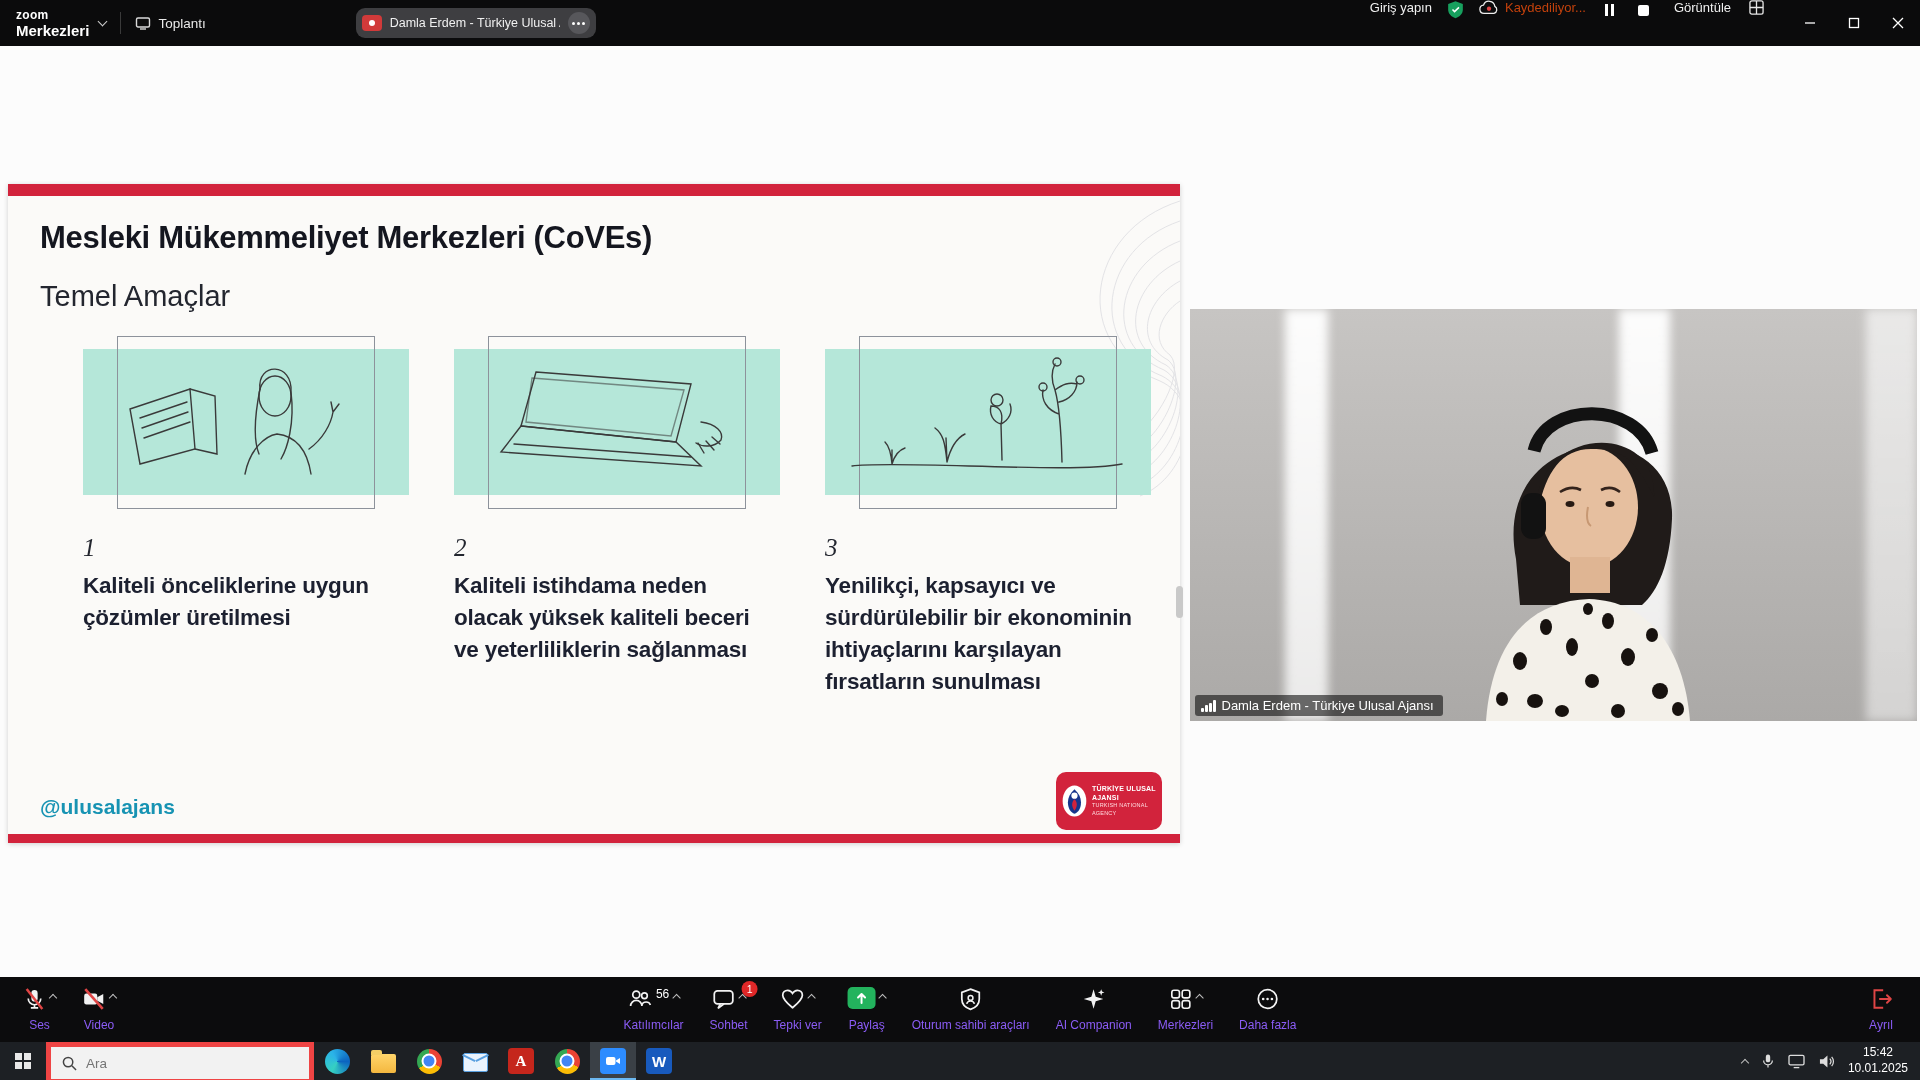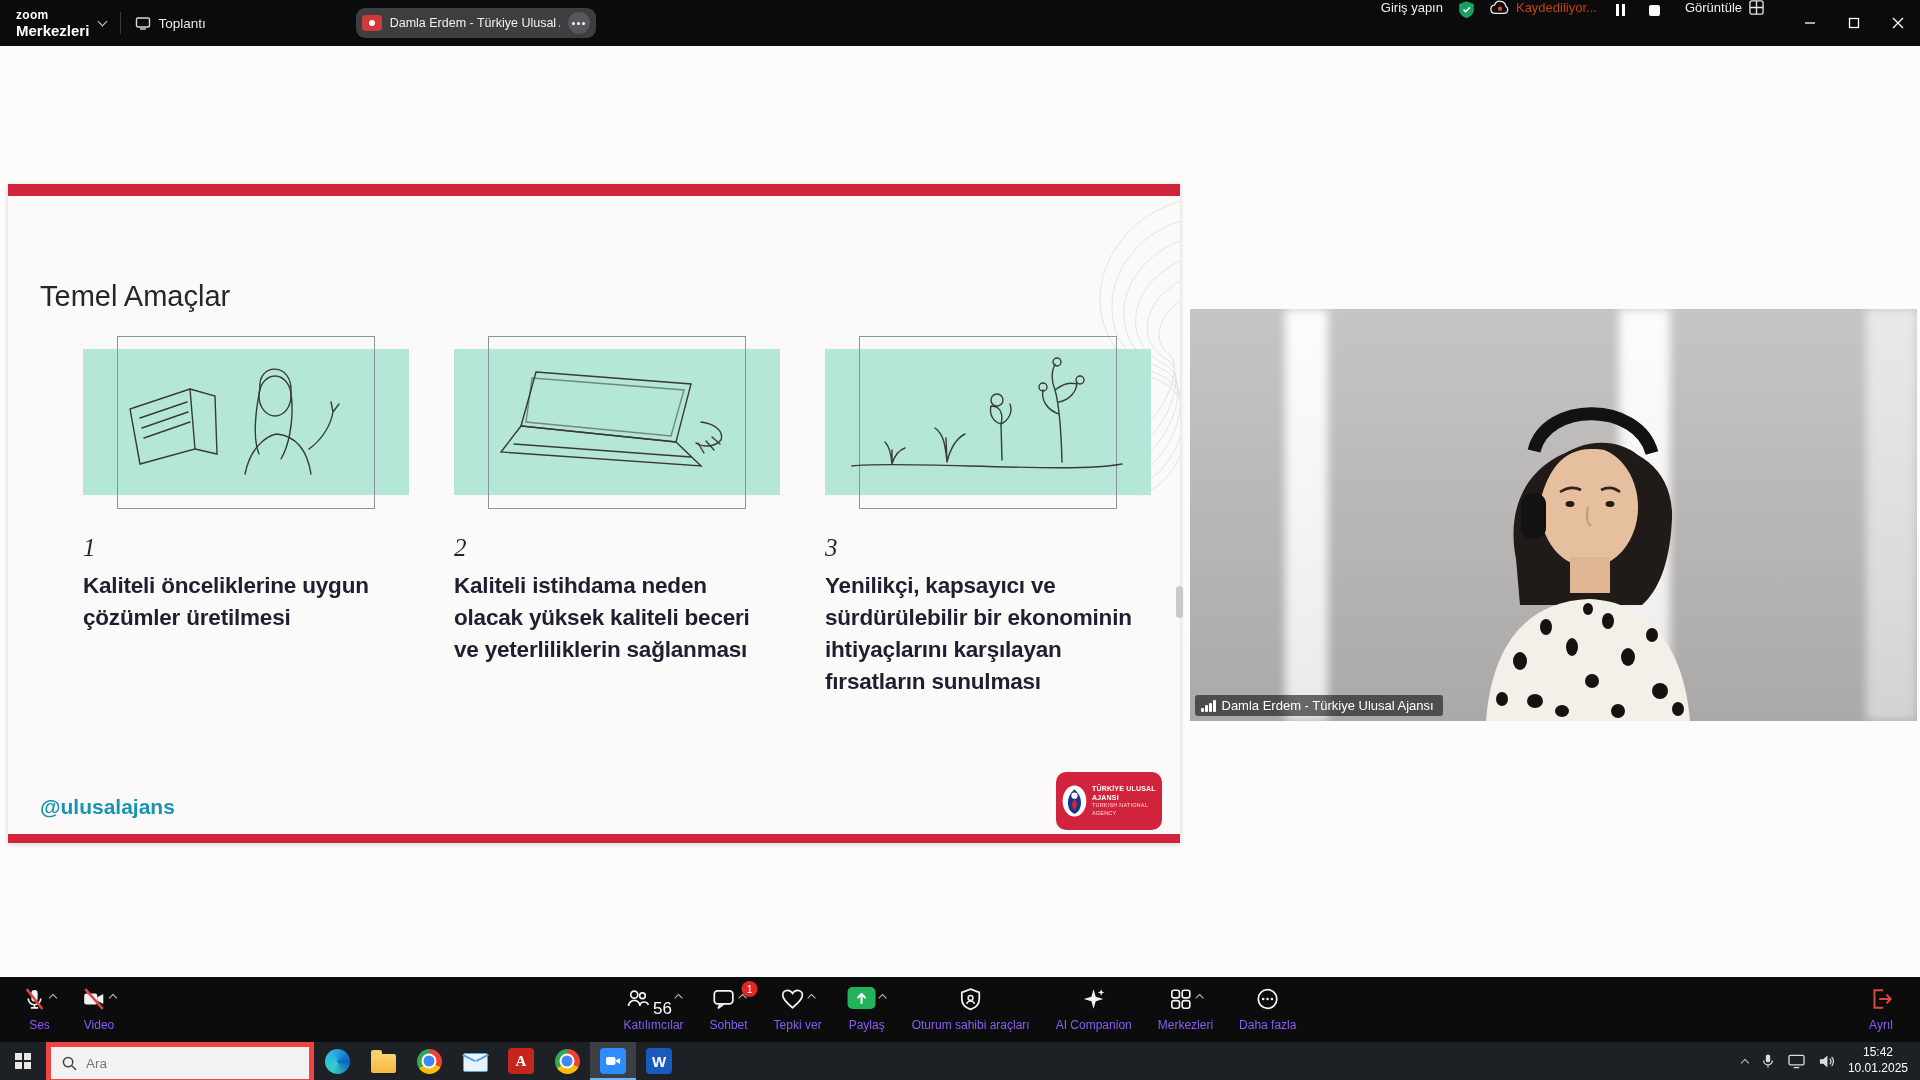--- a/index.html
+++ b/index.html
@@ -20,21 +20,21 @@
   .pill-title{font-size:12.5px;color:#f1f1f1;max-width:170px;white-space:nowrap;overflow:hidden}
   .pill-more{width:22px;height:22px;border-radius:50%;background:#57575b;display:flex;align-items:center;justify-content:center;gap:2px}
   .pill-more i,.dots i{width:3px;height:3px;border-radius:50%;background:#fff;display:inline-block}
   .hdr-right{margin-left:auto;display:flex;align-items:flex-start;gap:14px}
   .signin{font-size:13px;color:#f0f0f0}
   .shield-ic{display:flex}
   .recwrap{display:flex;align-items:center;gap:6px;font-size:13px;color:#c2410c}
   .pausebtn,.stopbtn{display:flex;align-items:center;justify-content:center;width:20px;height:20px}
   .pausebtn i{width:3px;height:12px;background:#fff;display:inline-block;margin:0 1.5px}
   .stopbtn i{width:11px;height:11px;background:#fff;border-radius:2px;display:inline-block}
-  .viewbtn{display:flex;align-items:center;gap:7px;font-size:13px;color:#f0f0f0;margin-left:6px}
+  .viewbtn{display:flex;align-items:center;gap:18px;font-size:13px;color:#f0f0f0;margin-left:6px}
   .winctl{display:flex;margin-left:10px}
   .wbtn{width:44px;height:46px;display:flex;align-items:center;justify-content:center}
 
   
   .main{position:absolute;top:46px;left:0;right:0;height:931px;background:#fcfcfc}
 
   
   .slide{position:absolute;left:8px;top:138px;width:1172px;height:659px;background:#fbfaf8;box-shadow:0 1px 5px rgba(0,0,0,.18)}
   .slide-bar-top{position:absolute;top:0;left:0;right:0;height:12px;background:#d2233c}
   .slide-bar-bottom{position:absolute;bottom:0;left:0;right:0;height:9px;background:#d2233c}
@@ -71,21 +71,21 @@
 
   
   .ztoolbar{position:absolute;left:0;right:0;top:977px;height:65px;background:#0c0c0d;z-index:30}
   .tb-left{position:absolute;left:10px;top:0;height:100%;display:flex}
   .tb-center{position:absolute;left:50%;transform:translateX(-50%);top:0;height:100%;display:flex}
   .tb-right{position:absolute;right:14px;top:0;height:100%;display:flex}
   .tbtn{display:flex;flex-direction:column;align-items:center;justify-content:center;height:100%;padding:0 13px;gap:5px}
   .ticorow{position:relative;display:flex;align-items:flex-start;gap:4px;height:26px}
   .tlabel{font-size:12px;color:#8b5cf6;white-space:nowrap}
   .chev-up{width:6px;height:6px;border-right:1.5px solid #bdbdbd;border-bottom:1.5px solid #bdbdbd;transform:rotate(-135deg);display:inline-block;margin-top:8px}
-  .pcount{font-size:17px;color:#fff;margin-top:12px}
+  .pcount{font-size:12px;color:#fff;margin-top:0px}
   .chatbadge{position:absolute;top:-6px;right:-12px;min-width:16px;height:16px;border-radius:8px;background:#e02828;color:#fff;font-size:10.5px;display:flex;align-items:center;justify-content:center;padding:0 4px}
   .sharebox{width:28px;height:22px;border-radius:5px;background:#23b35d;display:flex;align-items:center;justify-content:center}
 
   
   .taskbar{position:absolute;left:0;right:0;top:1042px;height:38px;background:#1d2024;display:flex;align-items:stretch;z-index:40}
   .startbtn{width:46px;display:flex;align-items:center;justify-content:center}
   .winlogo{display:grid;grid-template-columns:7px 7px;grid-template-rows:7px 7px;gap:1.5px}
   .winlogo i{background:#e8e8e8}
   .searchbox{width:268px;background:#f2f2f2;display:flex;align-items:center;gap:9px;padding:16px 11px;border:5px solid #ef4444}
   .searchbox input{border:none;background:transparent;outline:none;font-size:13.5px;color:#333;width:200px;font-family:"Liberation Sans",sans-serif}
@@ -201,20 +201,21 @@
     <svg class="swirl" viewBox="0 0 190 330" data-interactable="false">
       <g fill="none" stroke="#e3e3e6" stroke-width="1">
         <path d="M190,5 C95,35 80,150 170,185 C215,205 200,280 150,300"></path>
         <path d="M190,25 C110,52 96,150 172,180 C212,200 192,272 148,290"></path>
         <path d="M190,45 C125,70 112,148 174,174 C208,194 184,262 146,278"></path>
         <path d="M190,65 C140,88 128,147 176,169 C204,188 178,252 144,266"></path>
         <path d="M190,85 C155,104 144,146 178,164 C200,182 172,242 142,254"></path>
         <path d="M190,105 C170,118 160,145 180,159 C196,176 166,230 140,242"></path>
       </g>
     </svg>
+    <div class="slide-title" data-interactable="false">Mesleki Mükemmeliyet Merkezleri (CoVEs)</div>
     <div class="slide-subtitle" data-interactable="false">Temel Amaçlar</div>
 
     <div class="cols" data-interactable="false">
 
       <div class="col" data-interactable="false">
         <div class="art" data-interactable="false">
           <div class="teal" data-interactable="false"></div>
           <div class="frame" data-interactable="false"></div>
           <svg viewBox="0 0 300 140" data-interactable="false">
             <g fill="none" stroke="#3a3a3a" stroke-width="1.4" stroke-linecap="round">

